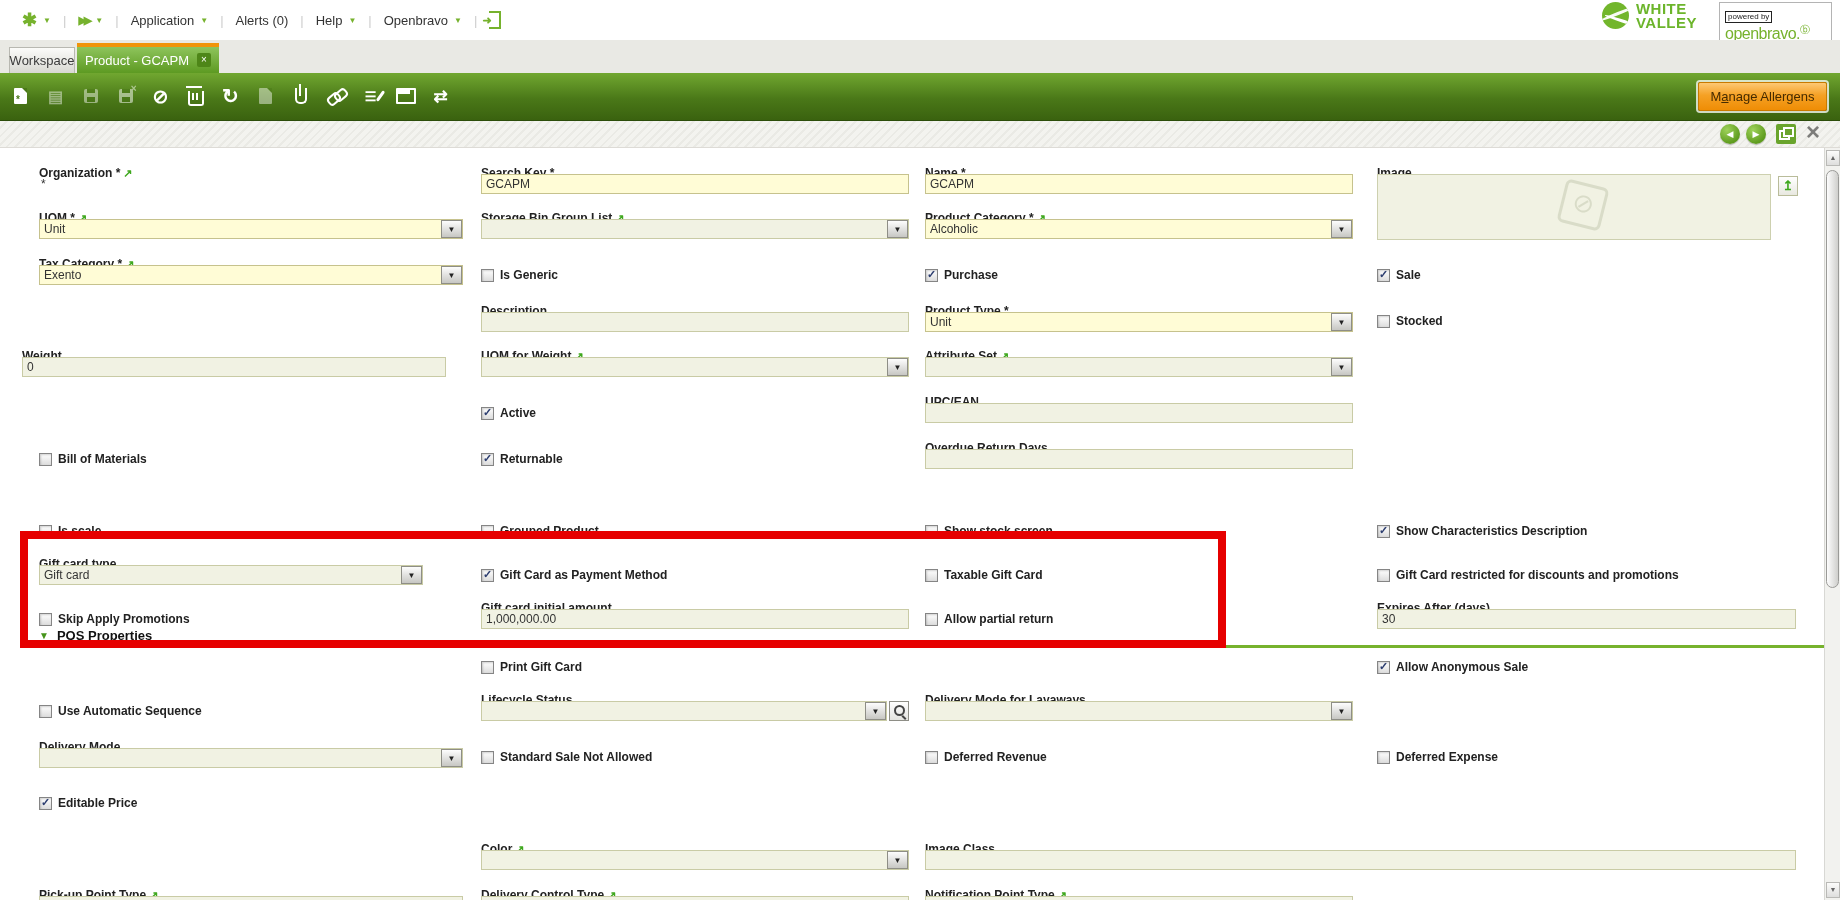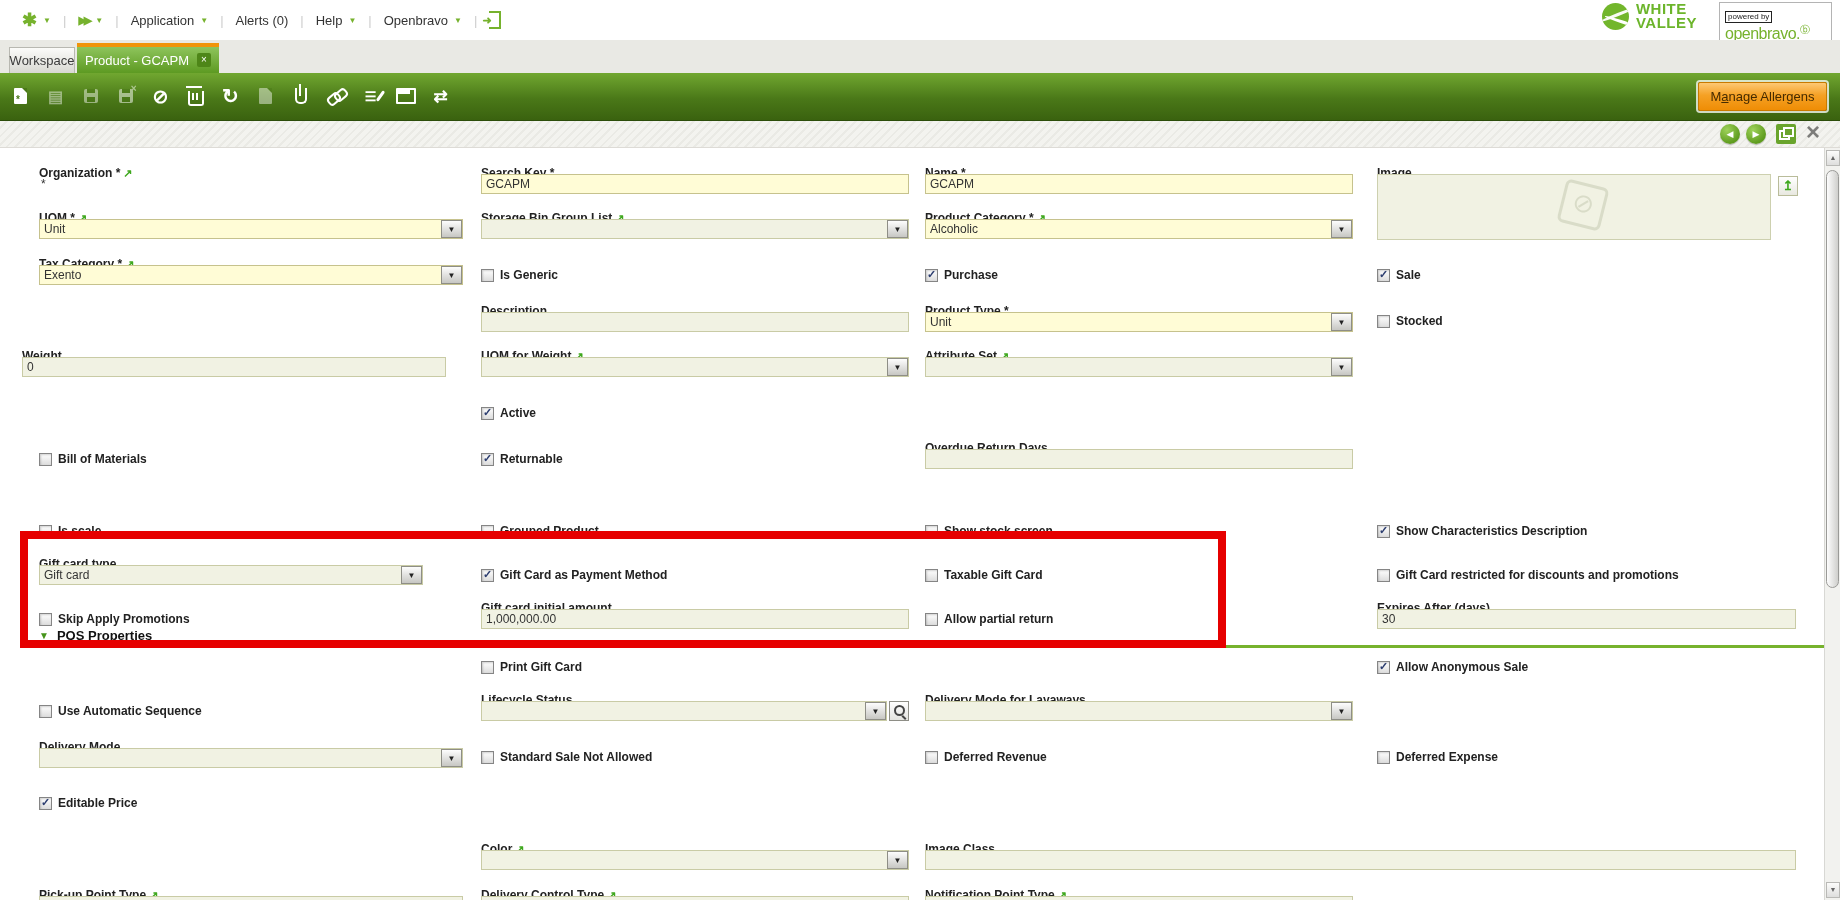--- a/index.html
+++ b/index.html
@@ -11,21 +11,21 @@
     display:flex;align-items:center;padding-left:10px;box-sizing:border-box;}
   .mi{display:flex;align-items:center;gap:6px;padding:0 12px;font-size:13px;color:#333;cursor:pointer;}
   .msep{color:#ccc;font-size:13px;}
   .gicon{color:#76b22d;font-weight:bold;}
   .caret{color:#76b22d;font-size:8px;}
   .exit-door{display:inline-block;width:10px;height:14px;border:2px solid #76b22d;border-left:none;position:relative;}
   .exit-arrow{position:absolute;left:-7px;top:1px;color:#76b22d;font-weight:bold;font-size:11px;}
 
   
   #branding{position:absolute;right:8px;top:2px;display:flex;align-items:flex-start;gap:22px;}
-  .wv{display:flex;align-items:flex-end;gap:7px;}
+  .wv{display:flex;align-items:flex-start;gap:7px;}
   .wv-circle{width:27px;height:27px;border-radius:50%;background:#72b62c;position:relative;overflow:hidden;}
   .wv-circle::before{content:"";position:absolute;left:-4px;top:10px;width:40px;height:10px;background:#fff;transform:rotate(-22deg);border-radius:50%;opacity:.95;height:3px;}
   .wv-circle::after{content:"";position:absolute;left:2px;top:17px;width:34px;height:3px;background:#fff;transform:rotate(18deg);border-radius:50%;}
   .wv-name{font-weight:bold;font-size:15px;line-height:14px;color:#6cb52b;letter-spacing:.5px;}
   .ob-badge{border:1px solid #b4b4b4;background:#fff;padding:2px 6px 3px 5px;position:relative;min-width:100px;}
   .ob-pb{display:inline-block;border:1px solid #222;font-size:8px;color:#222;padding:0 2px;line-height:10px;}
   .ob-brand{font-size:16px;color:#76b22d;line-height:16px;letter-spacing:-0.5px;}
   .ob-b{font-size:10px;color:#76b22d;vertical-align:super;}
 
   
@@ -352,20 +352,24 @@
       <span class="lbl">Attribute Set</span><span class="lnk">↗</span>
       <div class="inp" style="width:428px"><span></span><span class="dd">▼</span></div>
     </div>
 
     <div class="cbrow" style="left:481px;top:258px">
       <span class="cbx">
           <span class="mk">✓</span>
         </span>
         <span class="cbl">Active</span>
     </div>
+    <div class="fld" style="left:925px;top:244px;width:428px">
+      <span class="lbl">UPC/EAN</span>
+      <div class="inp noarrow" style="width:428px"></div>
+    </div>
 
     <div class="cbrow" style="left:39px;top:304px">
       <span class="cbx">
           <span class="mk"></span>
         </span>
         <span class="cbl">Bill of Materials</span>
     </div>
     <div class="cbrow" style="left:481px;top:304px">
       <span class="cbx">
           <span class="mk">✓</span>

